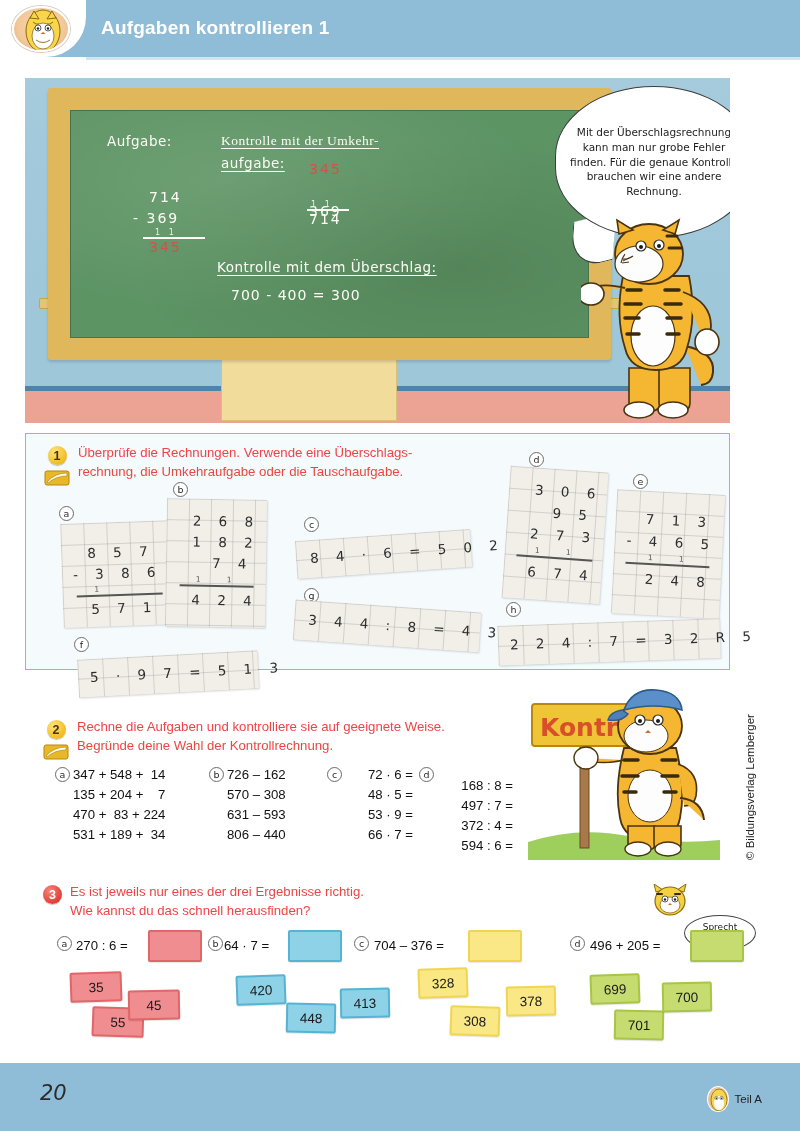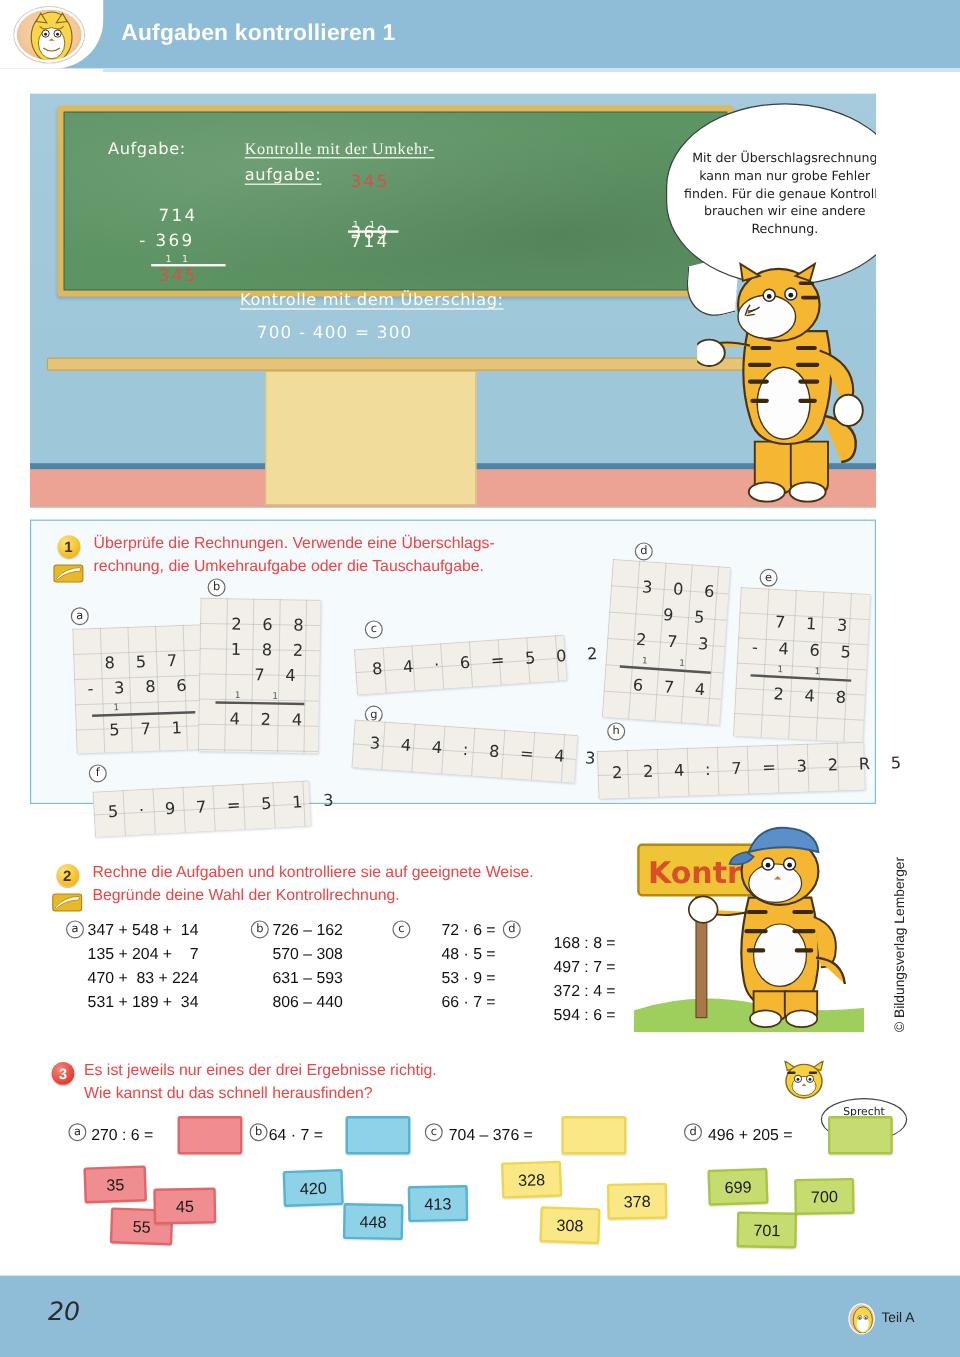--- a/index.html
+++ b/index.html
@@ -51,24 +51,24 @@
   }
   .scene-floor {
     position:absolute; left:0; bottom:0; width:100%; height:32px;
     background:#eca393;
   }
   .scene-skirting {
     position:absolute; left:0; bottom:30px; width:100%; height:7px;
     background:#4f83a8;
   }
   .board-frame {
-    position: absolute; left: 23px; top: 10px; width: 563px; height: 159px;
+    position: absolute; left: 23px; top: 10px; width: 563px; height: 272px;
     background: #e0b75a;
     border-radius: 3px;
-    padding: 5px;
+    padding: 22px;
     box-shadow: 0 2px 3px rgba(0,0,0,.15);
   }
   .board-green {
     width: 100%; height: 100%;
     background:
       radial-gradient(ellipse at 30% 30%, rgba(255,255,255,.10), rgba(0,0,0,0) 60%),
       radial-gradient(ellipse at 75% 70%, rgba(0,0,0,.10), rgba(0,0,0,0) 60%),
       #5d9464;
     border: 1px solid #46734e;
     position: relative;

